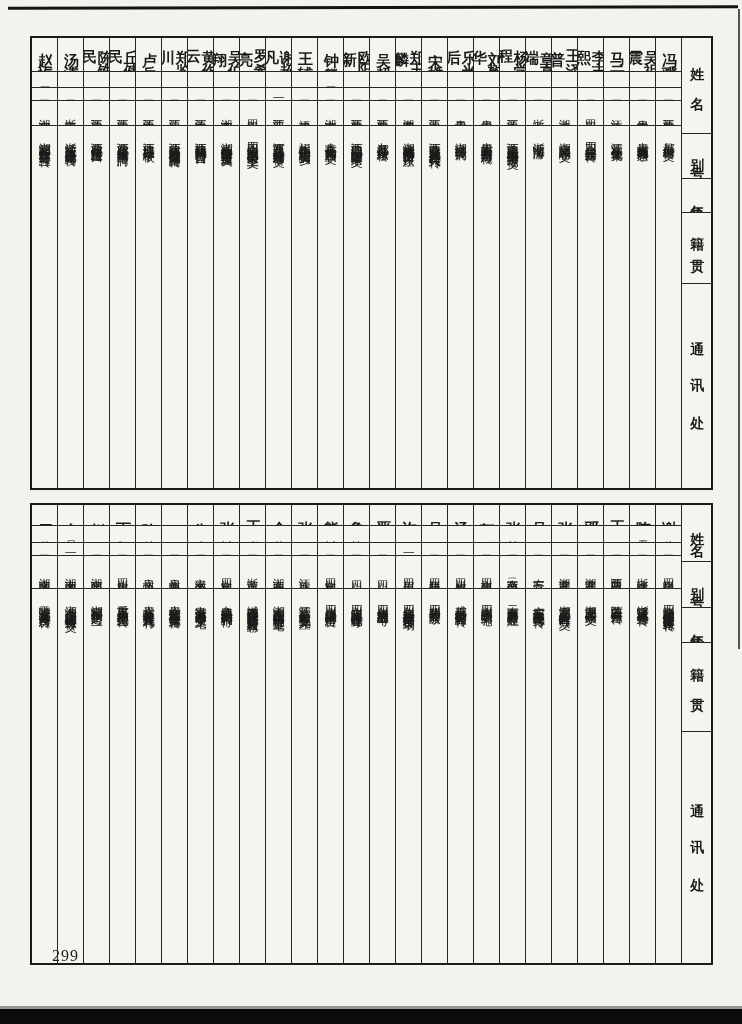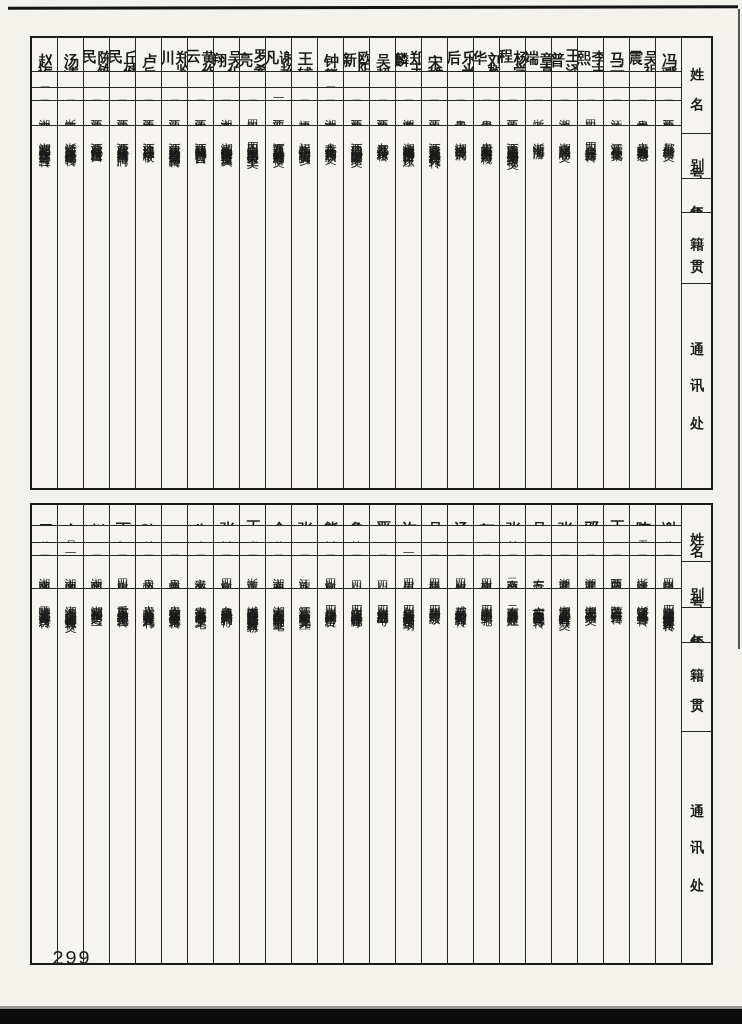--- a/index.html
+++ b/index.html
@@ -69,22 +69,22 @@
   .table-top .hdr-native    { letter-spacing:22px; }
   .table-top .hdr-address   { letter-spacing:38px; }
   .table-bottom .hdr-name   { letter-spacing:12px; }
   .table-bottom .hdr-hao    { letter-spacing:9px; }
   .table-bottom .hdr-age    { letter-spacing:2px; }
   .table-bottom .hdr-native { letter-spacing:30px; }
   .table-bottom .hdr-address{ letter-spacing:38px; }
 
   .page-number {
     position:absolute; left:52px; top:947px;
-    font-size:20px; letter-spacing:1px; color:#1f1f1f;
-    font-family:Liberation Mono, monospace;
+    font-size:16px; letter-spacing:1px; color:#1f1f1f;
+    font-family:Liberation Serif, serif;
   }
 </style>
 </head>
 <body>
 
 <div class="page">
   <div class="art-top"></div>
   <div class="art-right"></div>
 
   <section class="dir-table table-top" id="table-top">

